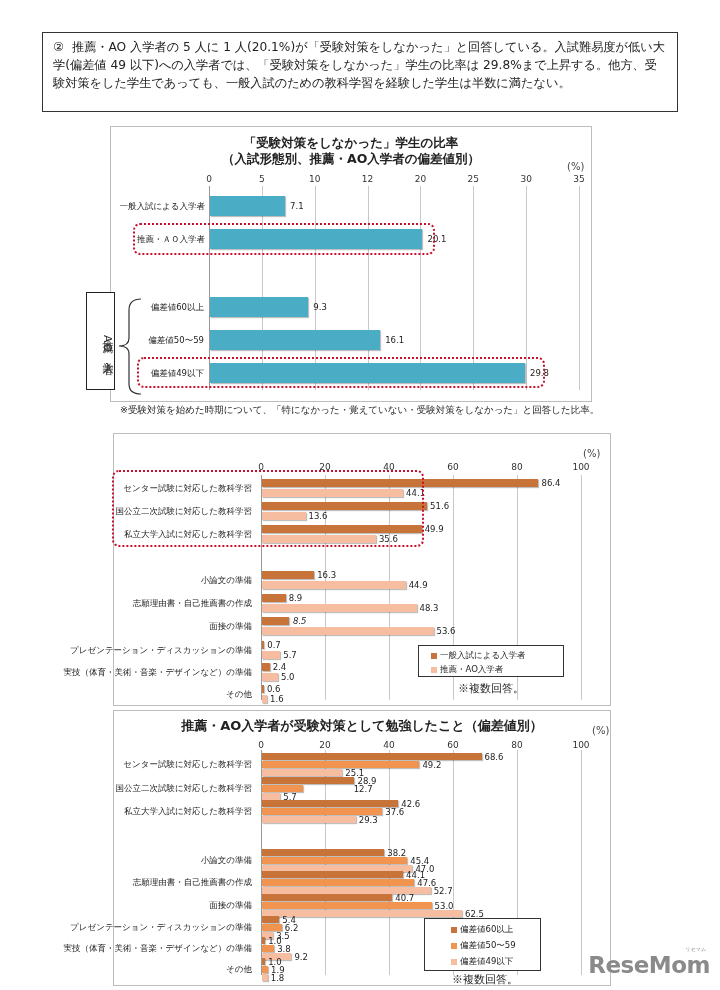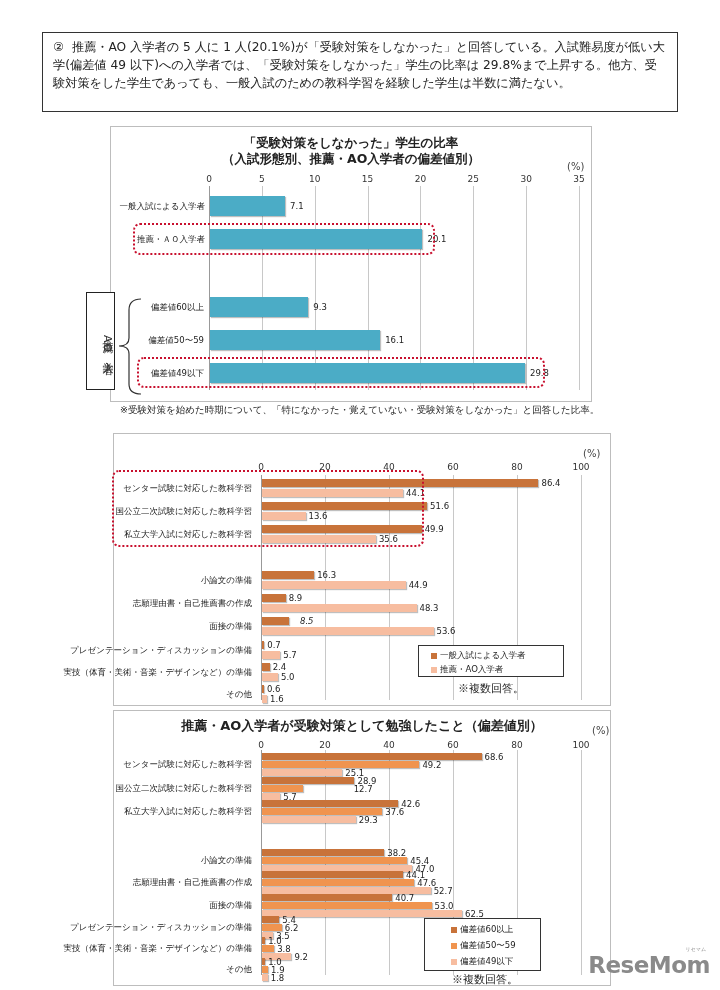--- a/index.html
+++ b/index.html
@@ -56,21 +56,21 @@
 </div>
 
 <div class="logo-small">リセマム</div>
 <div class="logo">ReseMom</div>
 
 <div class="axis-tick" style="left: 209px; top: 174px;">0</div>
 <div class="axis-tick" style="left: 261.857px; top: 174px;">5</div>
 <div class="gridline" style="left: 261.857px; top: 186px; height: 204px;"></div>
 <div class="axis-tick" style="left: 314.714px; top: 174px;">10</div>
 <div class="gridline" style="left: 314.714px; top: 186px; height: 204px;"></div>
-<div class="axis-tick" style="left: 367.571px; top: 174px;">15</div>
+<div class="axis-tick" style="left: 367.571px; top: 174px;">12</div>
 <div class="gridline" style="left: 367.571px; top: 186px; height: 204px;"></div>
 <div class="axis-tick" style="left: 420.429px; top: 174px;">20</div>
 <div class="gridline" style="left: 420.429px; top: 186px; height: 204px;"></div>
 <div class="axis-tick" style="left: 473.286px; top: 174px;">25</div>
 <div class="gridline" style="left: 473.286px; top: 186px; height: 204px;"></div>
 <div class="axis-tick" style="left: 526.143px; top: 174px;">30</div>
 <div class="gridline" style="left: 526.143px; top: 186px; height: 204px;"></div>
 <div class="axis-tick" style="left: 579px; top: 174px;">35</div>
 <div class="gridline" style="left: 579px; top: 186px; height: 204px;"></div>
 <div class="axis-line" style="left: 209px; top: 186px; height: 204px;"></div>
@@ -123,21 +123,21 @@
 <div class="val" style="left: 317.16px; top: 570px;">16.3</div>
 <div class="bar" style="left: 262px; top: 581px; width: 143.68px; height: 8px; background: rgb(247, 189, 160);"></div>
 <div class="val" style="left: 408.68px; top: 580px;">44.9</div>
 <div class="cat-label" style="right: 468px; top: 598px;">志願理由書・自己推薦書の作成</div>
 <div class="bar" style="left: 262px; top: 594px; width: 23.68px; height: 8px; background: rgb(200, 115, 58);"></div>
 <div class="val" style="left: 288.68px; top: 593px;">8.9</div>
 <div class="bar" style="left: 262px; top: 604px; width: 154.56px; height: 8px; background: rgb(247, 189, 160);"></div>
 <div class="val" style="left: 419.56px; top: 603px;">48.3</div>
 <div class="cat-label" style="right: 468px; top: 621px;">面接の準備</div>
 <div class="bar" style="left: 262px; top: 617px; width: 27.2px; height: 8px; background: rgb(200, 115, 58);"></div>
-<div class="val" style="left: 300px; top: 616px; font-style: italic;">8.5</div>
+<div class="val" style="left: 293px; top: 616px; font-style: italic;">8.5</div>
 <div class="bar" style="left: 262px; top: 627px; width: 171.52px; height: 8px; background: rgb(247, 189, 160);"></div>
 <div class="val" style="left: 436.52px; top: 626px;">53.6</div>
 <div class="cat-label" style="right: 468px; top: 645px;">プレゼンテーション・ディスカッションの準備</div>
 <div class="bar" style="left: 262px; top: 641px; width: 2.24px; height: 8px; background: rgb(200, 115, 58);"></div>
 <div class="val" style="left: 267.24px; top: 640px;">0.7</div>
 <div class="bar" style="left: 262px; top: 651px; width: 18.24px; height: 8px; background: rgb(247, 189, 160);"></div>
 <div class="val" style="left: 283.24px; top: 650px;">5.7</div>
 <div class="cat-label" style="right: 468px; top: 667px;">実技（体育・美術・音楽・デザインなど）の準備</div>
 <div class="bar" style="left: 262px; top: 663px; width: 7.68px; height: 8px; background: rgb(200, 115, 58);"></div>
 <div class="val" style="left: 272.68px; top: 662px;">2.4</div>

